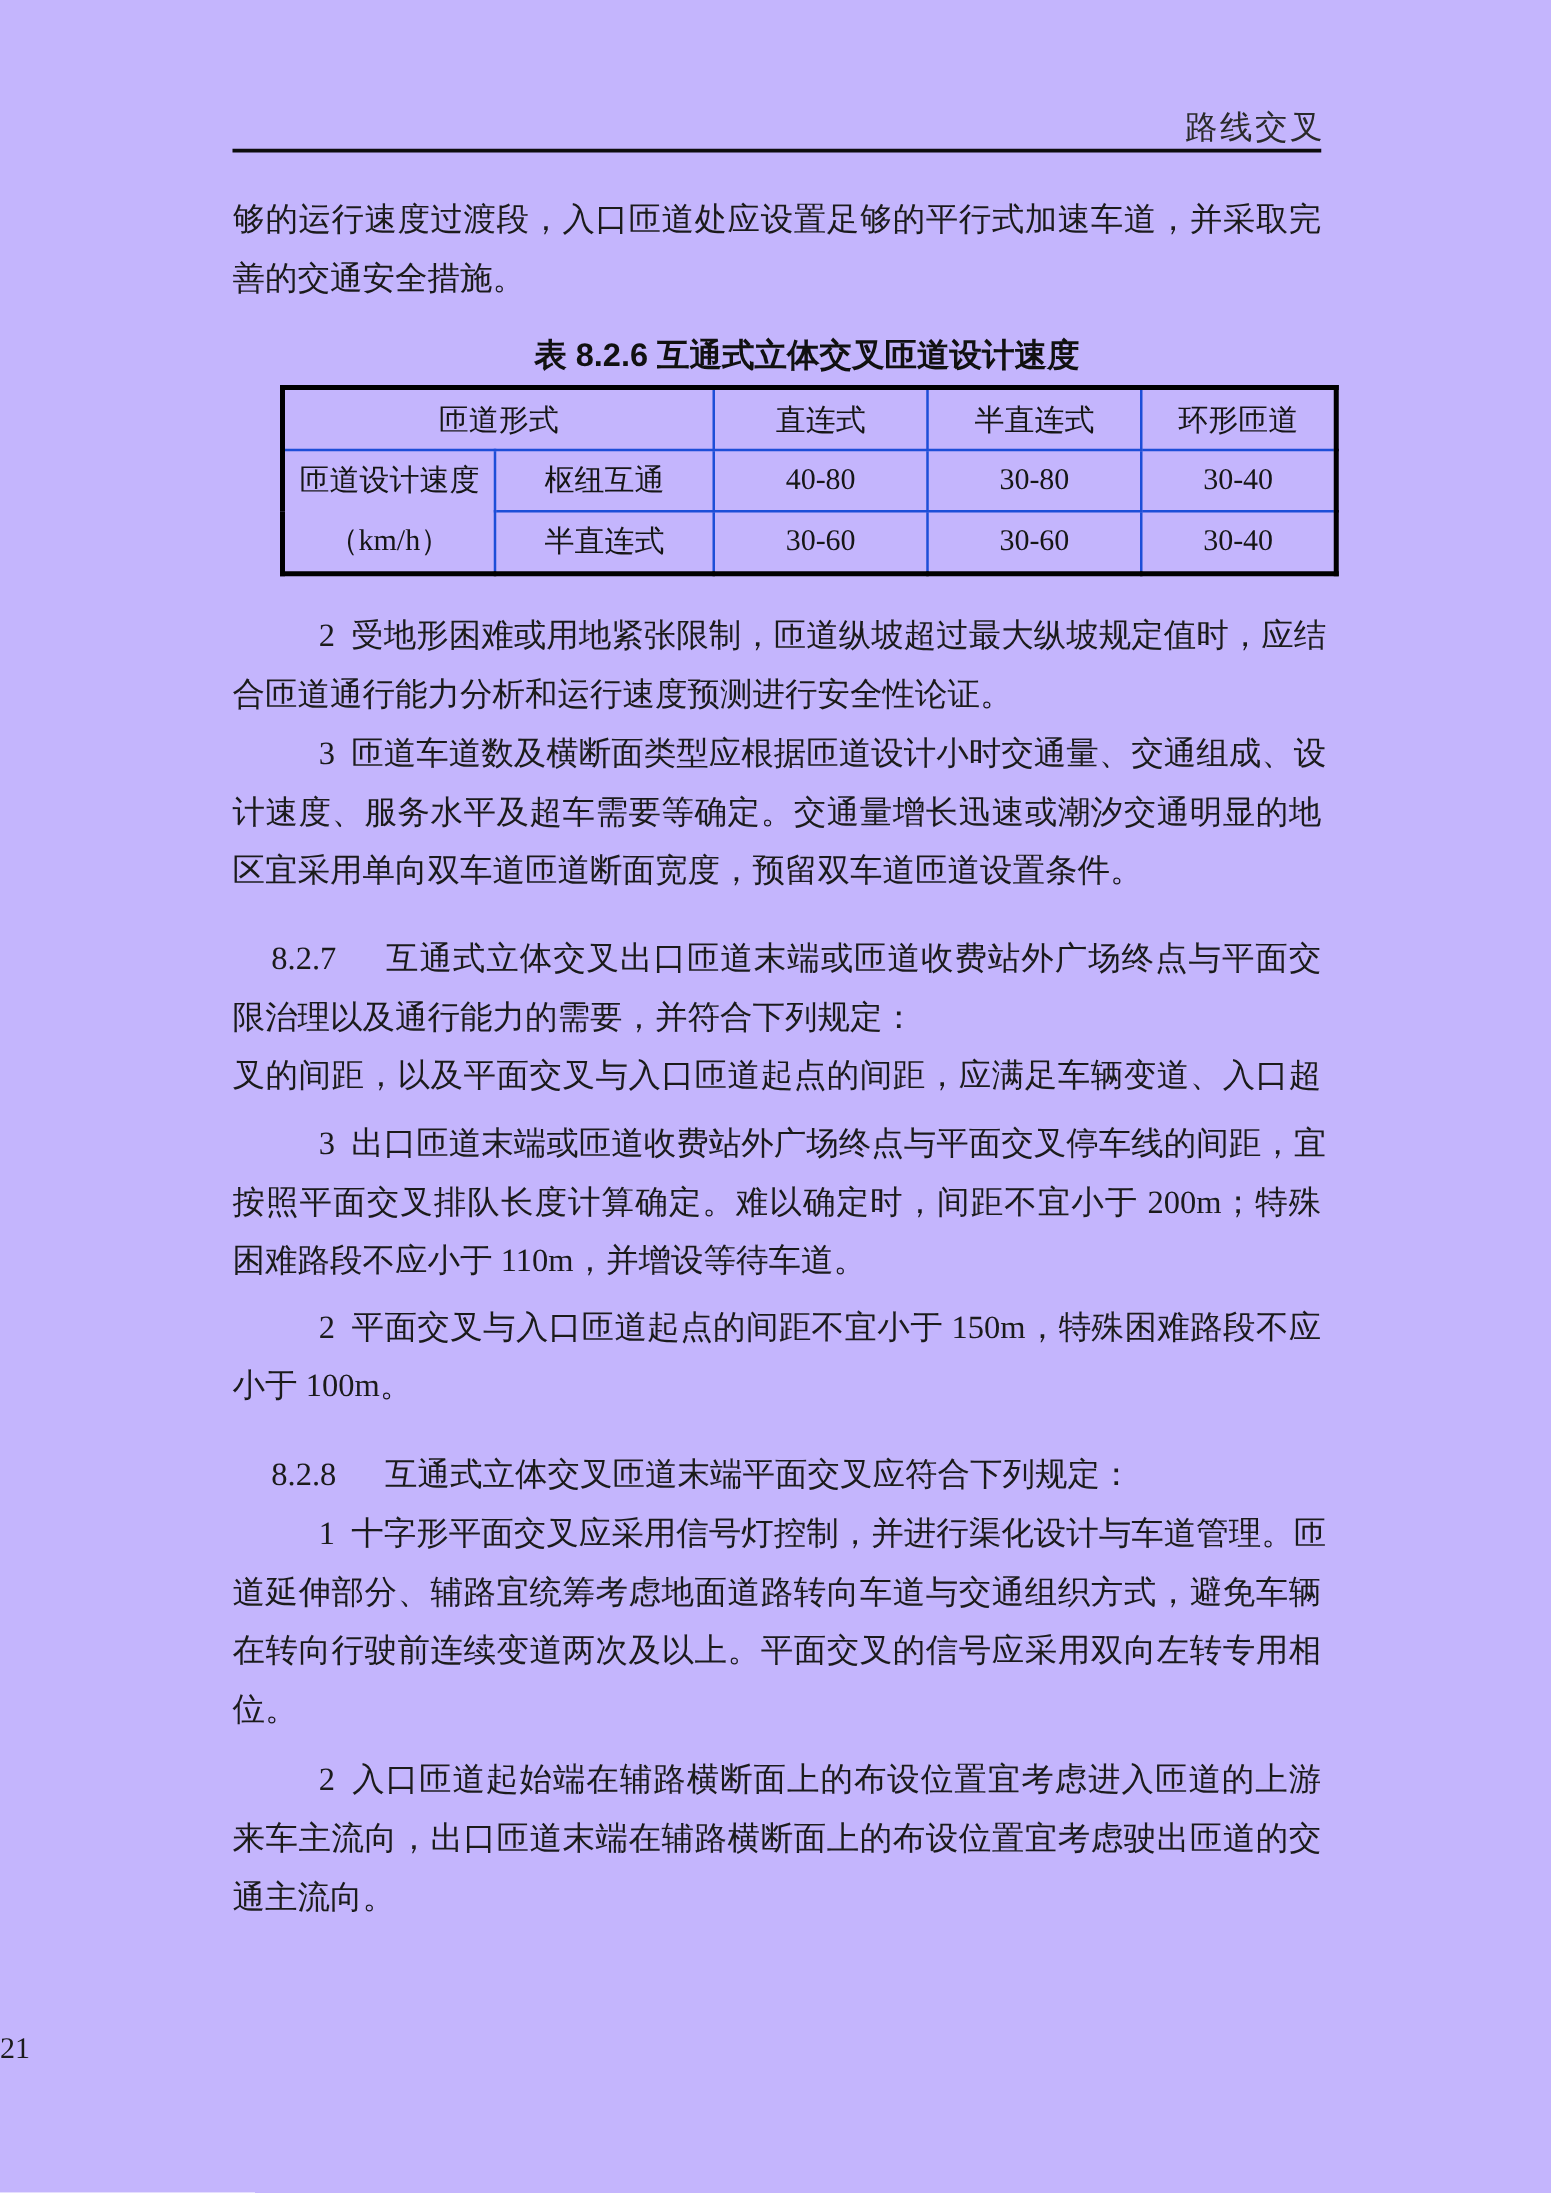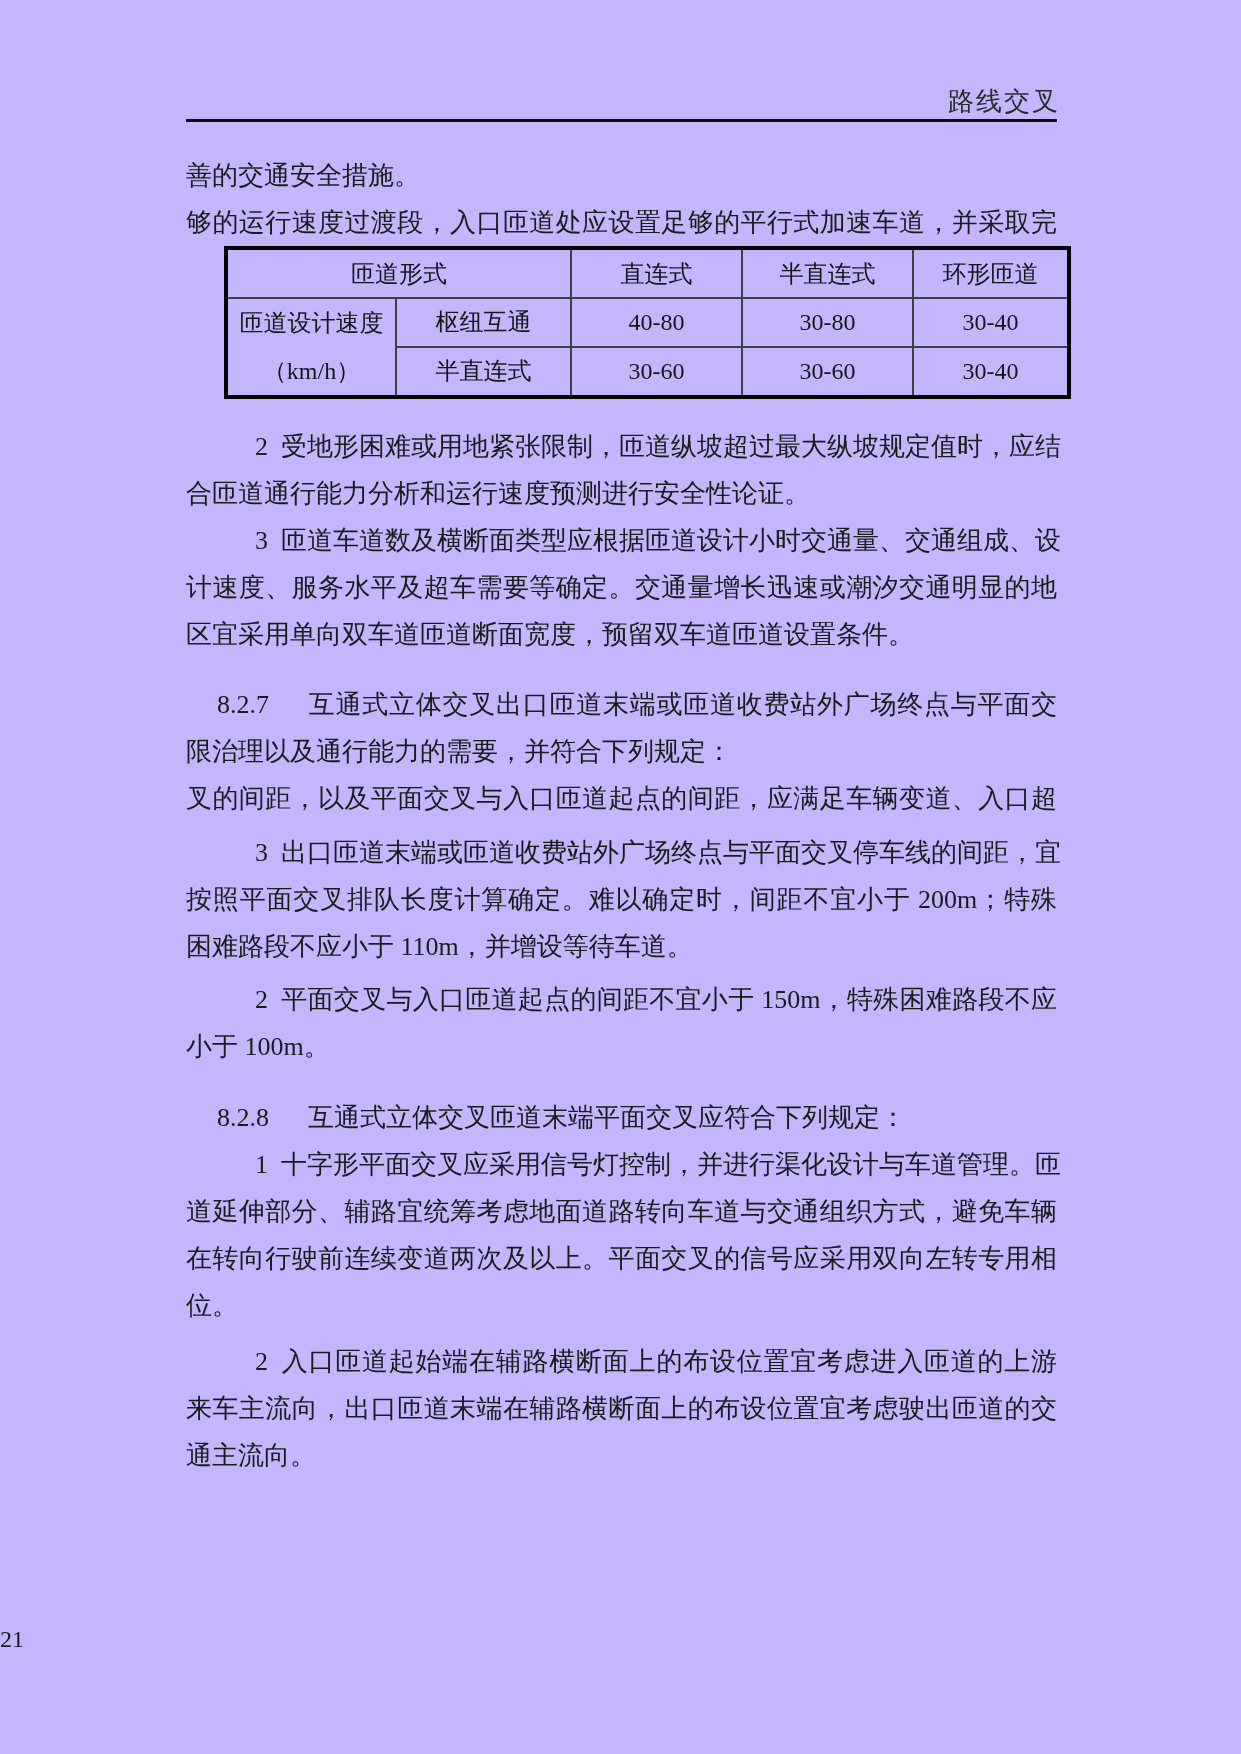--- a/index.html
+++ b/index.html
@@ -76,21 +76,21 @@
   }
   
   table.speed-table {
     margin-left: 38px;
     border-collapse: collapse;
     table-layout: fixed;
     width: 843px;
     border: 4px solid #000;
   }
   table.speed-table td {
-    border: 2px solid #404040;
+    border: 2px solid #1d4ed8;
     text-align: center;
     vertical-align: middle;
     font-size: 24px;
     padding: 0;
     color: #161616;
   }
   table.speed-table tr.hdr td { height: 47px; }
   table.speed-table tr.data td { height: 45px; }
   .label-cell div {
     line-height: 48px;
@@ -111,24 +111,25 @@
 <body>
 
 <div class="page">
 
   <span class="running-head">路线交叉</span>
   <div class="header-rule"></div>
 
   <div class="content">
 
     <div class="blk">
+      <div class="line">够的运行速度过渡段，入口匝道处应设置足够的平行式加速车道，并采取完</div>
       <div class="line end">善的交通安全措施。</div>
-      <div class="line">够的运行速度过渡段，入口匝道处应设置足够的平行式加速车道，并采取完</div>
-    </div>
-
+    </div>
+
+    <div class="caption">表 8.2.6  互通式立体交叉匝道设计速度</div>
 
     <table class="speed-table">
       <colgroup>
         <col style="width:170px">
           <col style="width:175px">
           <col style="width:171px">
           <col style="width:171px">
           <col style="width:156px">
       </colgroup>
       <tbody>

